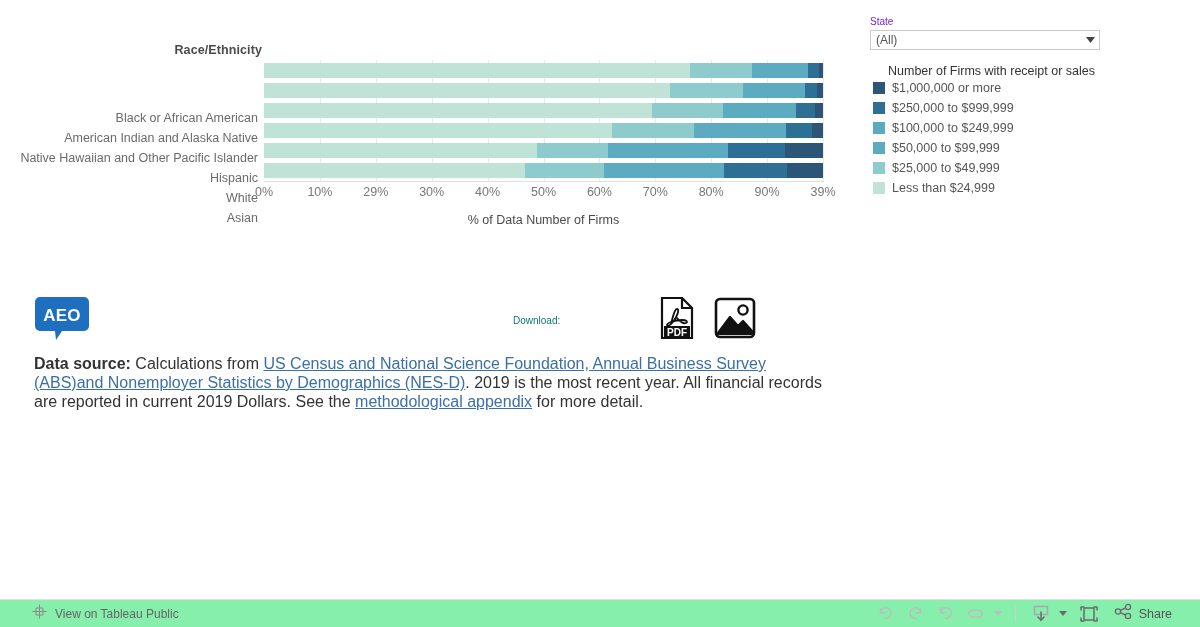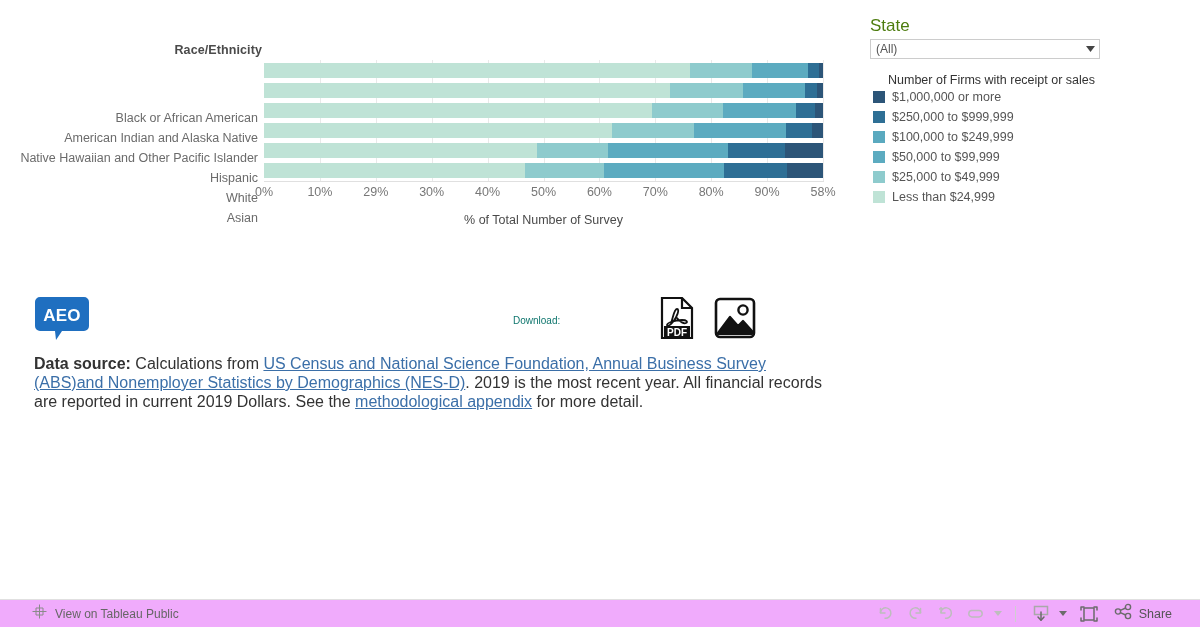--- a/index.html
+++ b/index.html
@@ -106,22 +106,22 @@
     color: #4a4a4a;
   }
 
   
   #right-panel {
     position: absolute;
     left: 870px; top: 16px;
     width: 240px;
   }
   #state-label {
-    font-size: 17px;
-    color: #4d7c0f;
+    font-size: 10px;
+    color: #6d28d9;
     margin-bottom: 3px;
   }
   #state-select {
     position: relative;
     width: 230px; height: 20px;
     border: 1px solid #cccccc;
     background: #ffffff;
     display: flex;
     align-items: center;
   }
@@ -200,21 +200,21 @@
   #footnote a {
     color: #3b6fa8;
     text-decoration: underline;
   }
 
   
   #toolbar {
     position: absolute;
     left: 0; bottom: 0;
     width: 1200px; height: 28px;
-    background: #f0abfc;
+    background: #86efac;
     border-top: 1px solid #e0e0e0;
     display: flex;
     align-items: center;
   }
   #tableau-link {
     display: flex;
     align-items: center;
     margin-left: 32px;
     cursor: pointer;
   }
@@ -352,23 +352,23 @@
         <div class="tick-label" style="left: 0%;">0%</div>
         <div class="tick-label" style="left: 10%;">10%</div>
         <div class="tick-label" style="left: 20%;">29%</div>
         <div class="tick-label" style="left: 30%;">30%</div>
         <div class="tick-label" style="left: 40%;">40%</div>
         <div class="tick-label" style="left: 50%;">50%</div>
         <div class="tick-label" style="left: 60%;">60%</div>
         <div class="tick-label" style="left: 70%;">70%</div>
         <div class="tick-label" style="left: 80%;">80%</div>
         <div class="tick-label" style="left: 90%;">90%</div>
-        <div class="tick-label" style="left: 100%;">58%</div>
-      </div>
-    <div id="x-axis-title">% of Total Number of Survey</div>
+        <div class="tick-label" style="left: 100%;">39%</div>
+      </div>
+    <div id="x-axis-title">% of Data Number of Firms</div>
   </div>
 
   <div id="right-panel">
 
     <div id="state-label">State</div>
 
     <div id="state-select">
       <div id="state-value">(All)</div>
       <div id="state-caret">
         <svg width="9" height="6" viewBox="0 0 9 6">

